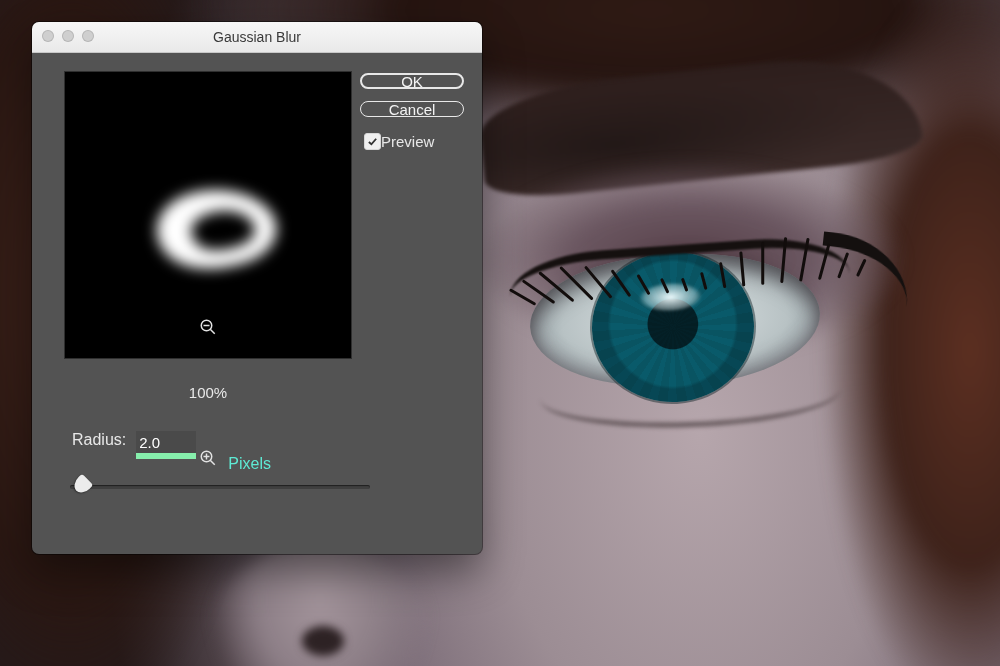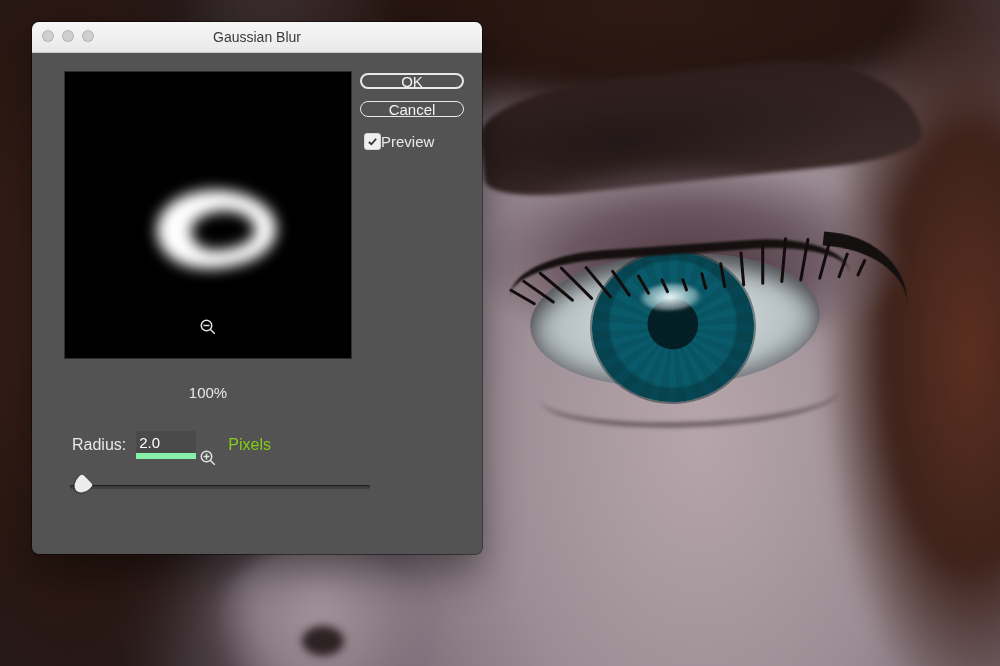--- a/index.html
+++ b/index.html
@@ -36,24 +36,24 @@
   .titlebar{height:30px;background:linear-gradient(#f7f7f7,#e9e9e9);display:flex;align-items:center;position:relative;border-bottom:1px solid #c8c8c8;}
   .traffic{display:flex;gap:8px;position:absolute;left:10px;top:8px;}
   .tl{width:12px;height:12px;border-radius:50%;background:#cfcfcf;box-shadow:inset 0 0 0 1px rgba(0,0,0,.12);}
   .title{flex:1;text-align:center;font-size:14px;color:#3a3a3a;font-weight:500;}
   .body{position:relative;height:calc(100% - 30px);color:#e8e8e8;}
   .preview{position:absolute;left:32px;top:18px;width:286px;height:286px;background:#000;border:1px solid #2f2f2f;}
   .preview svg{width:100%;height:100%;display:block;}
   .zoomrow{position:absolute;left:32px;top:322px;width:288px;height:34px;display:flex;align-items:center;justify-content:center;gap:48px;font-size:15px;flex-direction:column;}
   .zbtn{width:24px;height:24px;display:flex;align-items:center;justify-content:center;color:#e2e2e2;}
   .zbtn svg{width:18px;height:18px;}
-  .radrow{position:absolute;left:40px;top:378px;display:flex;align-items:center;gap:10px;font-size:16px;}
+  .radrow{position:absolute;left:40px;top:378px;display:flex;gap:10px;font-size:16px;}
   .radinput{width:54px;height:22px;background:#4a4a4a;border:none;border-bottom:6px solid #86efac;color:#fff;font-size:15px;text-align:left;padding:0 3px;outline:none;}
   .radinput::selection{background:#2a6db0;}
-  .unit{margin-left:22px;color:#84cc16;}
+  .unit{margin-left:22px;color:#5eead4;margin-top:24px;}
   .slider{position:absolute;left:38px;top:422px;width:300px;height:24px;}
   .track{position:absolute;left:0;top:10px;width:100%;height:4px;background:#3f3f3f;border-radius:2px;box-shadow:inset 0 1px 1px rgba(0,0,0,.5);}
   .thumb{position:absolute;top:2px;width:16px;height:16px;background:#ececec;border-radius:3px 3px 50% 50%/3px 3px 70% 70%;transform:rotate(45deg);left:4px;box-shadow:0 1px 2px rgba(0,0,0,.5);}
   .btncol{position:absolute;right:18px;top:20px;width:104px;display:flex;flex-direction:column;gap:12px;}
   .pill{height:16px;border:1.5px solid #e8e8e8;border-radius:18px;display:flex;align-items:center;justify-content:center;font-size:15px;color:#f3f3f3;background:transparent;cursor:pointer;}
   .pill.primary{border-width:2px;}
   .chkrow{display:flex;align-items:center;margin-top:4px;font-size:15px;padding-left:4px;}
   .chk{width:15px;height:15px;border-radius:3px;background:#f0f0f0;display:flex;align-items:center;justify-content:center;border:1px solid #d8d8d8;}
   .chk svg{width:11px;height:11px;}
 </style>

